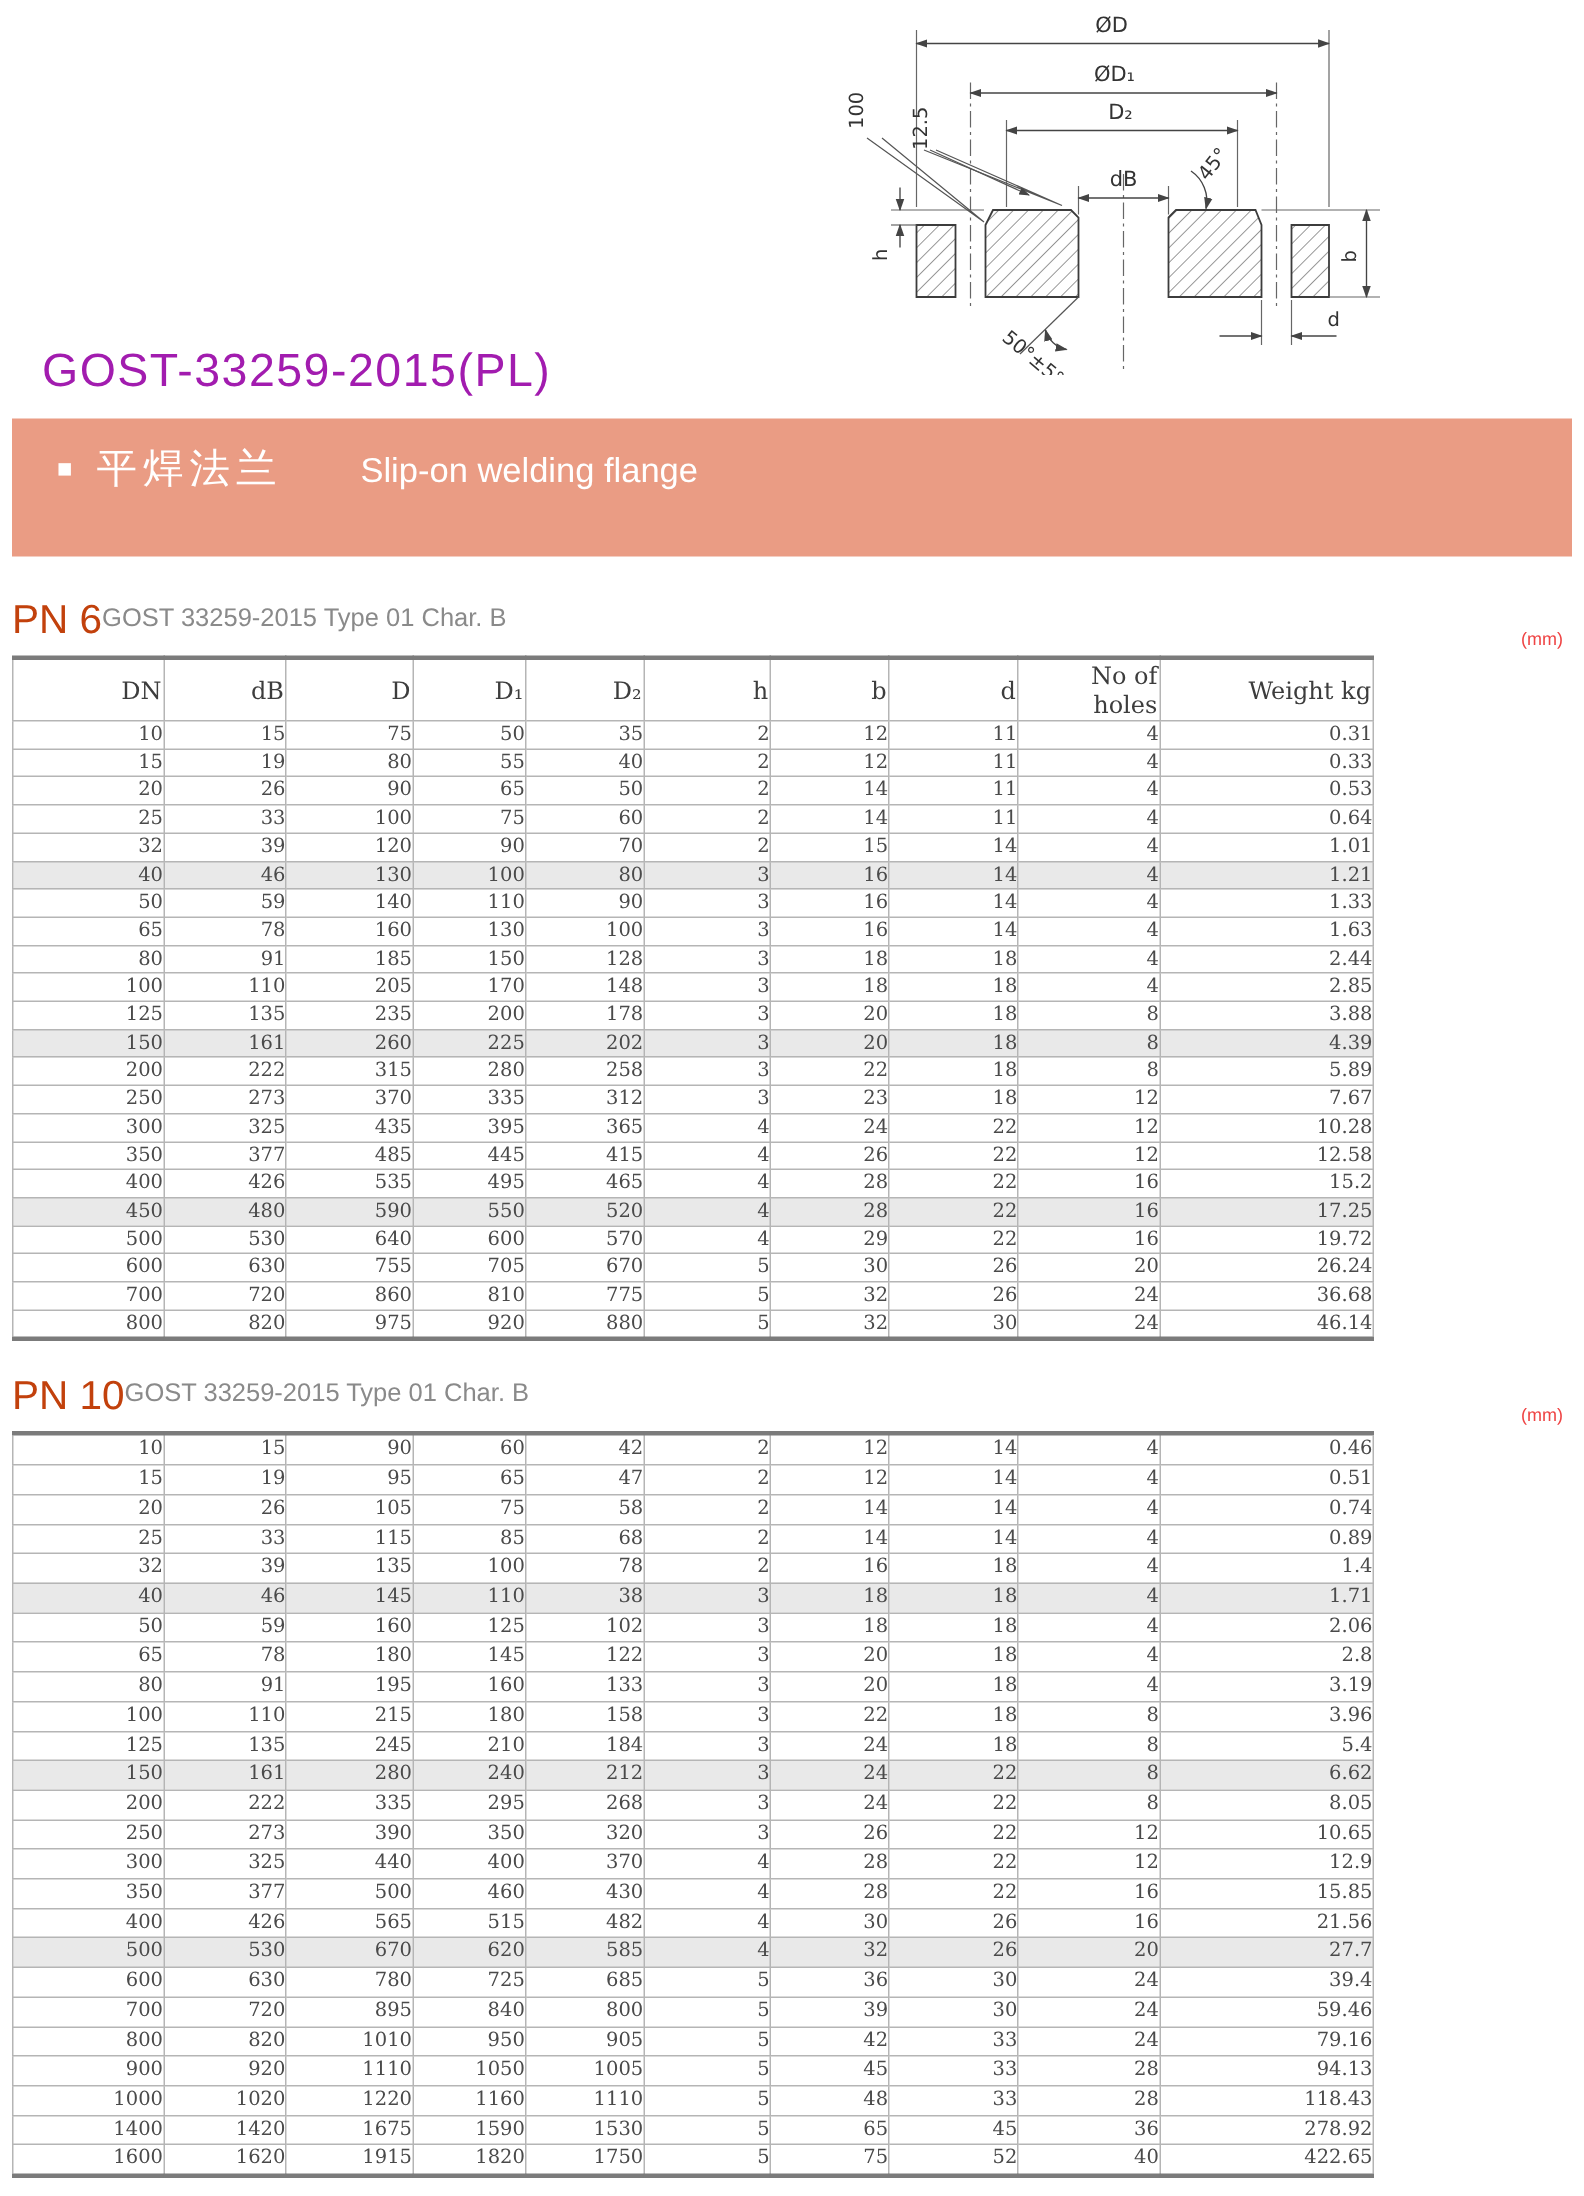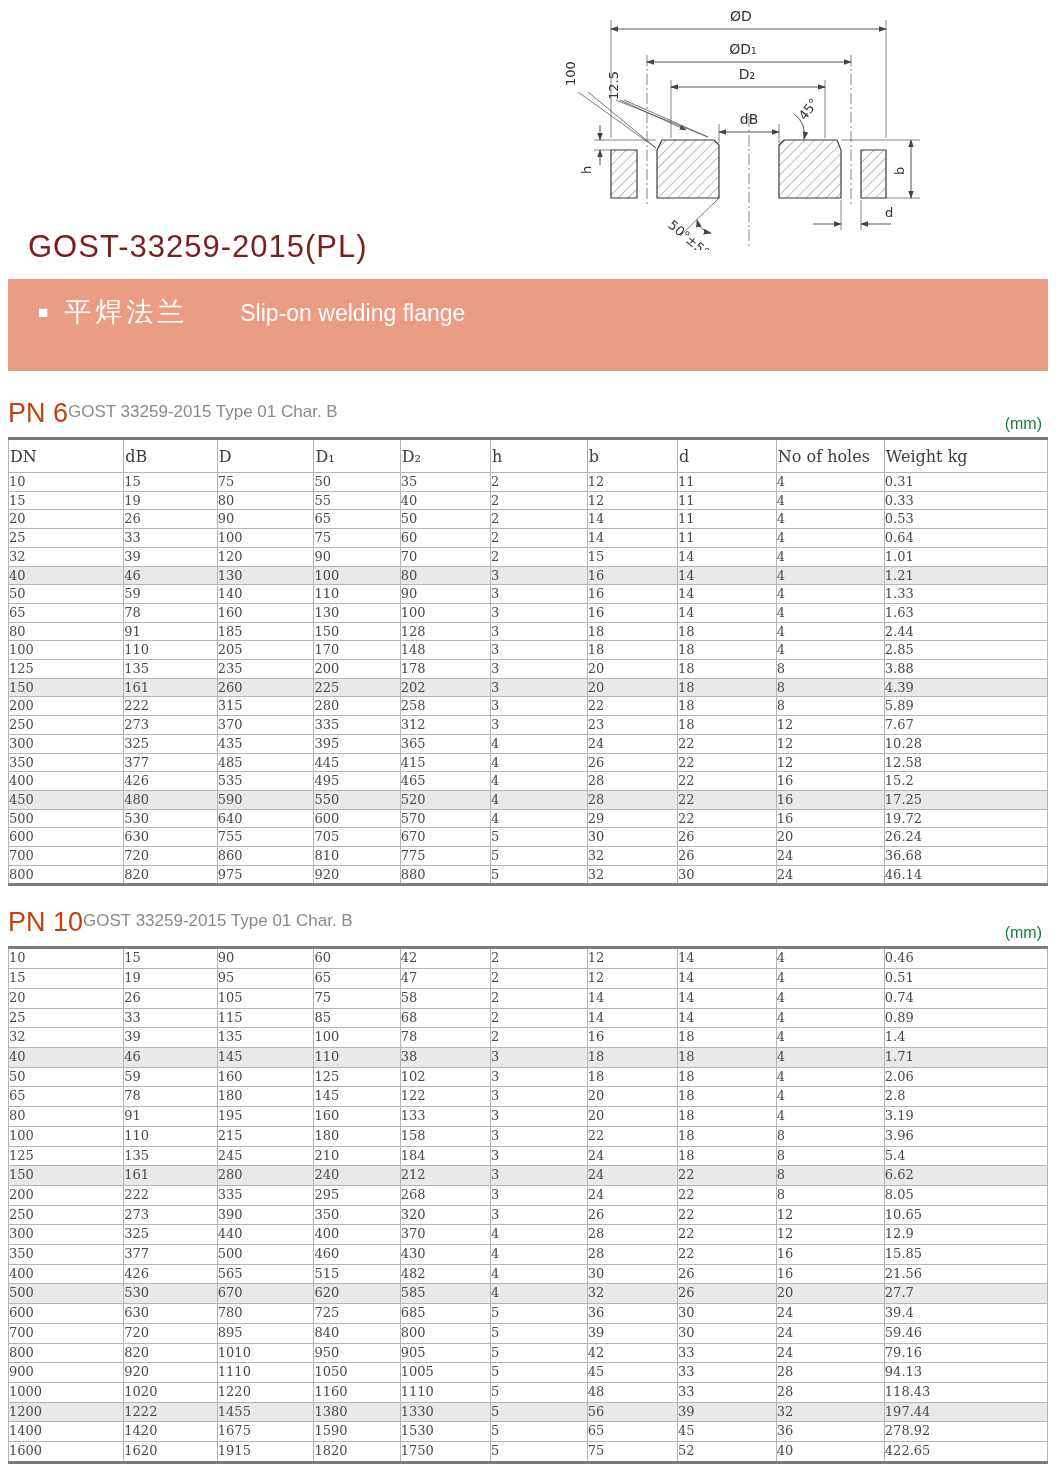--- a/index.html
+++ b/index.html
@@ -9,36 +9,36 @@
   .drawing{position:absolute;left:556px;top:0;width:454px;height:250px;}
   .drawing text{font-family:"DejaVu Sans","Liberation Sans",sans-serif;font-size:13px;fill:#333;}
   .drawing .dimtxt{font-size:14px;}
   .metal{fill:url(#hatch);stroke:#3c3c3c;stroke-width:1.2;}
   .dim{stroke:#444;stroke-width:0.9;fill:none;}
   .ext{stroke:#666;stroke-width:0.8;fill:none;}
   .cl{stroke:#666;stroke-width:0.8;stroke-dasharray:11 3 2 3;fill:none;}
   .ldr{stroke:#555;stroke-width:0.8;fill:none;}
   
   .title{margin:0 0 0 28px;padding-top:229px;font-size:31px;font-weight:400;
-         color:#7f1d1d;letter-spacing:1px;}
+         color:#a21caf;letter-spacing:1px;}
   .banner{margin:14px 8px 0;height:92px;background:#ea9c84;color:#fff;box-sizing:border-box;
           display:flex;align-items:flex-start;padding:16px 0 0 30px;}
   .banner .bullet{font-size:17px;line-height:36px;margin-right:16px;}
   .banner .zh{font-size:27px;line-height:34px;margin-right:52px;letter-spacing:4px;font-family:Liberation Serif, serif;}
   .banner .en{font-size:23px;line-height:36px;}
   
   .section-head{margin:24px 8px 0;position:relative;height:36px;}
   .section-head.second{margin-top:18px;}
   .pn{color:#c2410c;font-size:27px;line-height:36px;float:left;}
   .section-sub{color:#8a8a8a;font-size:17px;line-height:34px;float:left;margin-left:0;}
-  .unit{position:absolute;right:6px;bottom:-2px;color:#15803d;font-size:16px;}
+  .unit{position:absolute;right:6px;bottom:-2px;color:#ef4444;font-size:12px;}
   
-  table{border-collapse:collapse;margin:6px 8px 0;width:1040px;table-layout:fixed;
+  table{border-collapse:collapse;margin:6px 8px 0;width:908px;table-layout:fixed;
         border-top:3px solid #7b7b7b;border-bottom:3px solid #7b7b7b;
-        font-family:"DejaVu Serif","Liberation Serif",serif;color:#4a4a4a;text-align:left;}
+        font-family:"DejaVu Serif","Liberation Serif",serif;color:#4a4a4a;text-align:right;}
   th{font-size:16px;font-weight:400;height:30px;border:1px solid #b5b5b5;border-top:none;color:#3d3d3d;}
   td{font-size:13px;border:1px solid #b5b5b5;padding:0;}
   .t-pn6 td{height:17.7px;line-height:17.7px;}
   .t-pn10 td{height:18.7px;line-height:18.7px;}
   tr.hl{background:#e9e9e9;}
 </style>
 </head>
 <body>
 
 <div class="page">
@@ -708,32 +708,20 @@
           <td>1020</td>
           <td>1220</td>
           <td>1160</td>
           <td>1110</td>
           <td>5</td>
           <td>48</td>
           <td>33</td>
           <td>28</td>
           <td>118.43</td>
         </tr>
-        <tr class="hl">
-          <td>1200</td>
-          <td>1222</td>
-          <td>1455</td>
-          <td>1380</td>
-          <td>1330</td>
-          <td>5</td>
-          <td>56</td>
-          <td>39</td>
-          <td>32</td>
-          <td>197.44</td>
-        </tr>
         <tr>
           <td>1400</td>
           <td>1420</td>
           <td>1675</td>
           <td>1590</td>
           <td>1530</td>
           <td>5</td>
           <td>65</td>
           <td>45</td>
           <td>36</td>

